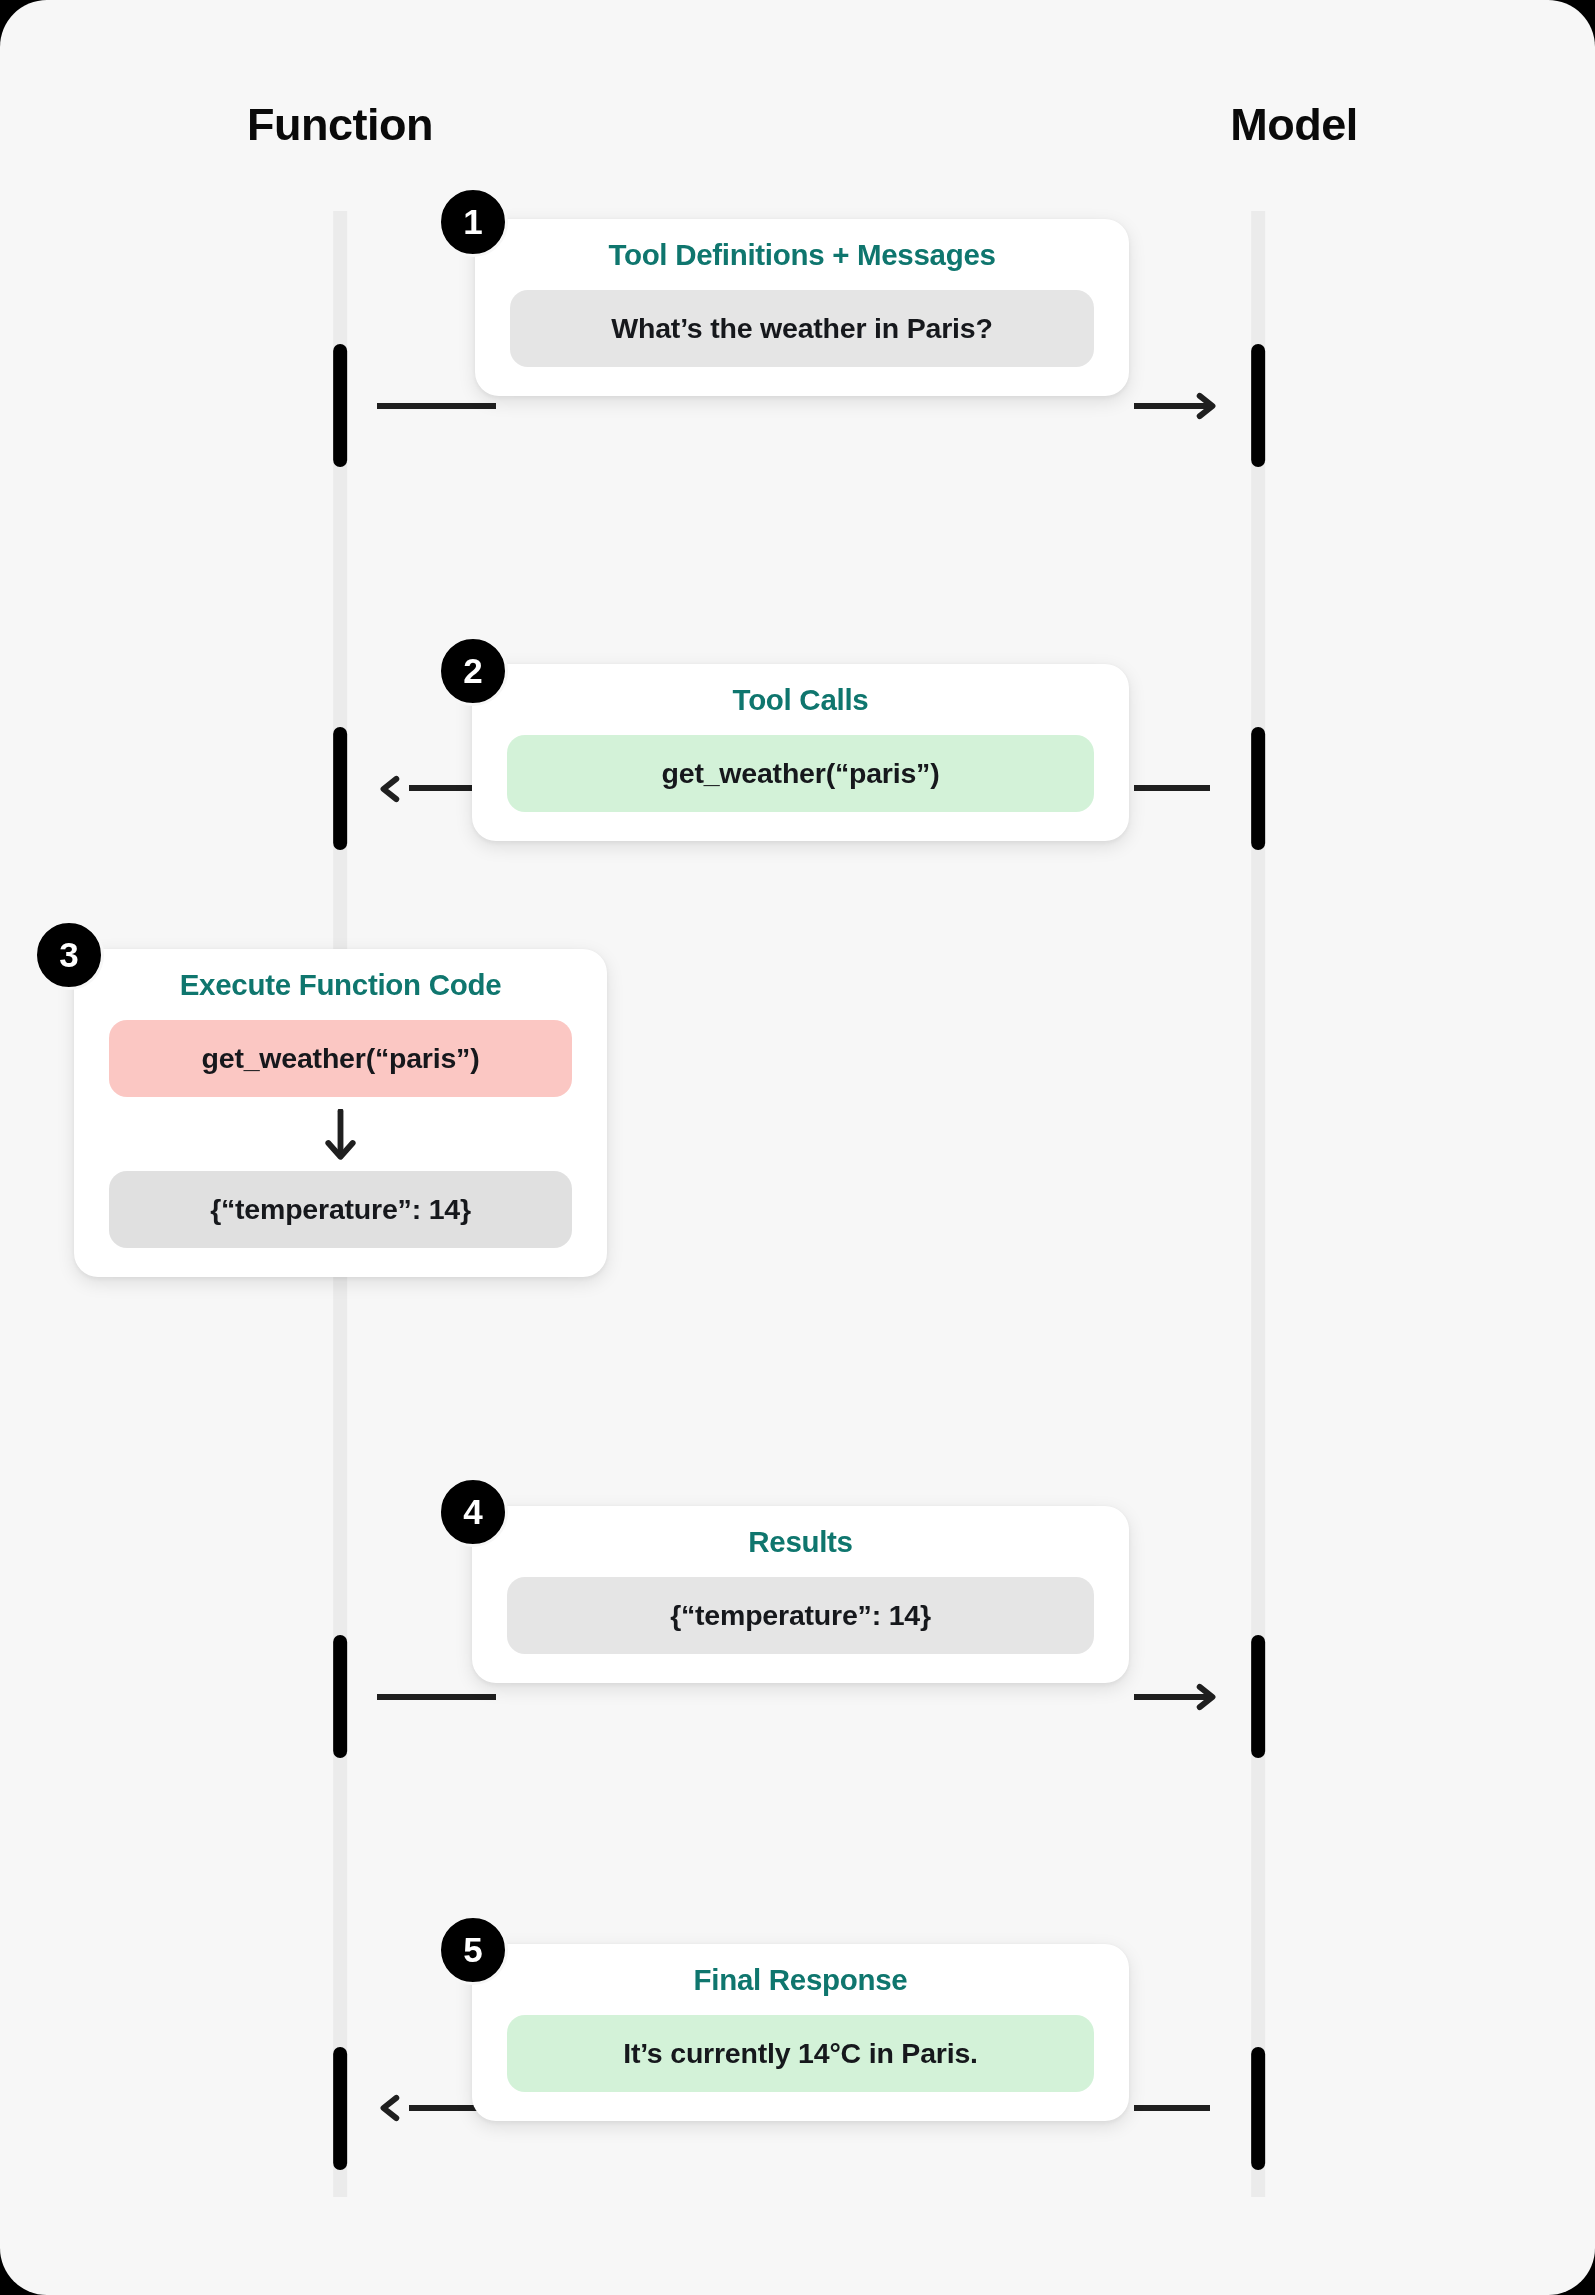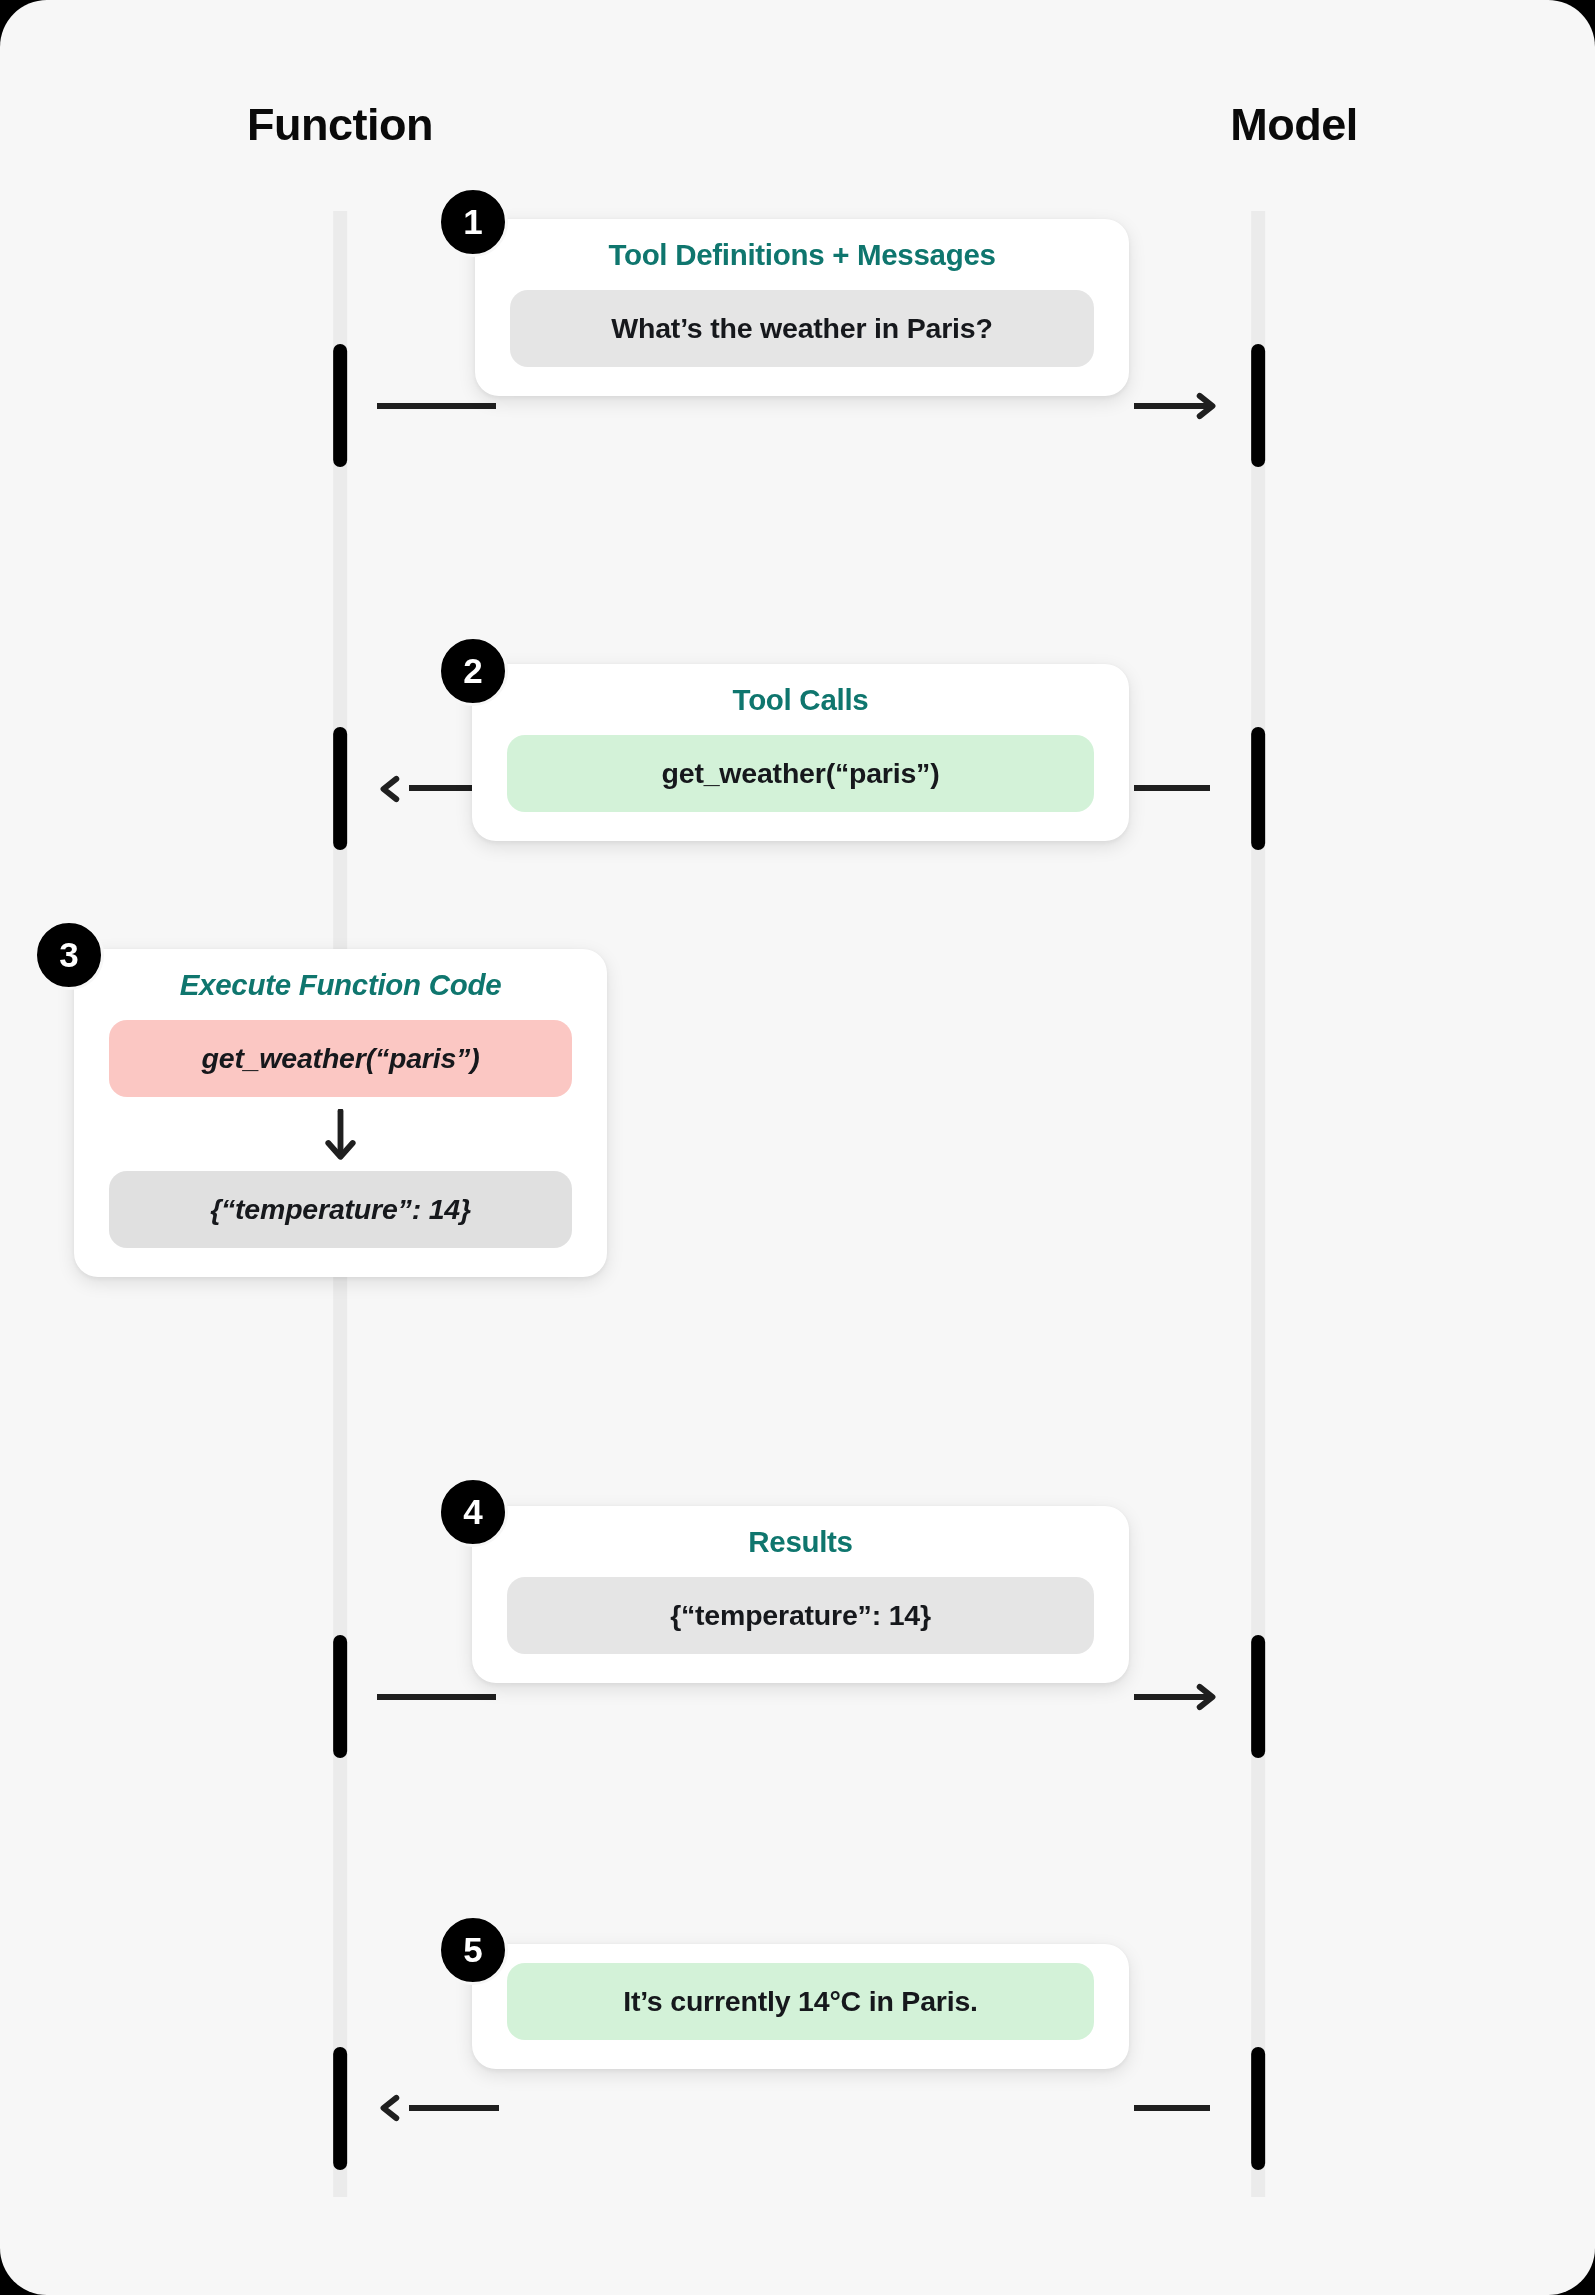--- a/index.html
+++ b/index.html
@@ -185,21 +185,21 @@
 
   <div class="step-card" style="left:472px; top:664px; width:657px;">
     <div class="card-title">Tool Calls</div>
     <div class="chip chip-green">get_weather(“paris”)</div>
   </div>
 
   <div class="step-badge" style="left:34px; top:920px;">
     <span>3</span>
   </div>
 
-  <div class="step-card" style="left:74px; top:949px; width:533px;font-style:italic;">
+  <div class="step-card" style="left:74px; top:949px; width:533px;">
     <div class="card-title">Execute Function Code</div>
     <div class="chip chip-pink">get_weather(“paris”)</div>
     <div class="down-arrow">
       <svg viewBox="0 0 66 96" fill="none" xmlns="http://www.w3.org/2000/svg">
         <path d="M33 4 L33 86" stroke="#1F1F1F" stroke-width="11" stroke-linecap="round"></path>
         <path d="M10 64 L33 90 L56 64" stroke="#1F1F1F" stroke-width="11" stroke-linecap="round" stroke-linejoin="round"></path>
       </svg>
     </div>
     <div class="chip chip-gray" style="margin-top:0;">{“temperature”: 14}</div>
   </div>
@@ -233,17 +233,18 @@
       <path d="M38 10 L14 29 L38 48" stroke="#1F1F1F" stroke-width="11" stroke-linecap="round" stroke-linejoin="round"></path>
     </svg>
   </div>
   <div class="connector" style="left:1134px; top:2105px; width:76px;"></div>
 
   <div class="step-badge" style="left:438px; top:1915px;">
     <span>5</span>
   </div>
 
   <div class="step-card" style="left:472px; top:1944px; width:657px;">
+    <div class="card-title">Final Response</div>
     <div class="chip chip-green">It’s currently 14°C in Paris.</div>
   </div>
 
 </div>
 
 
 </body></html>

